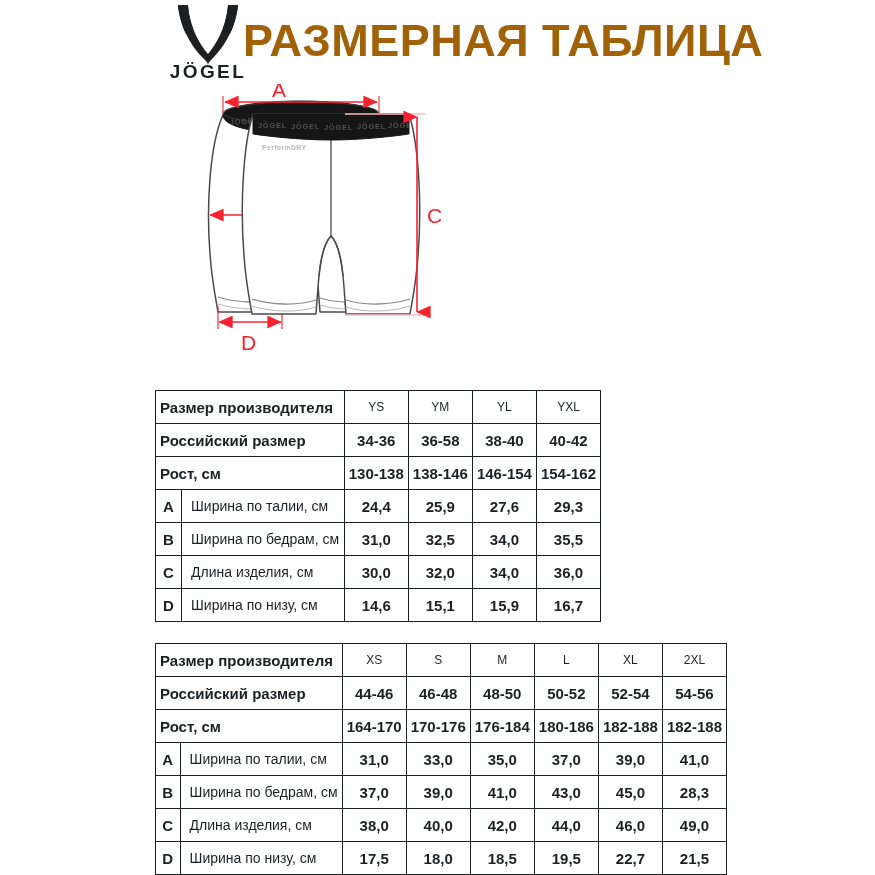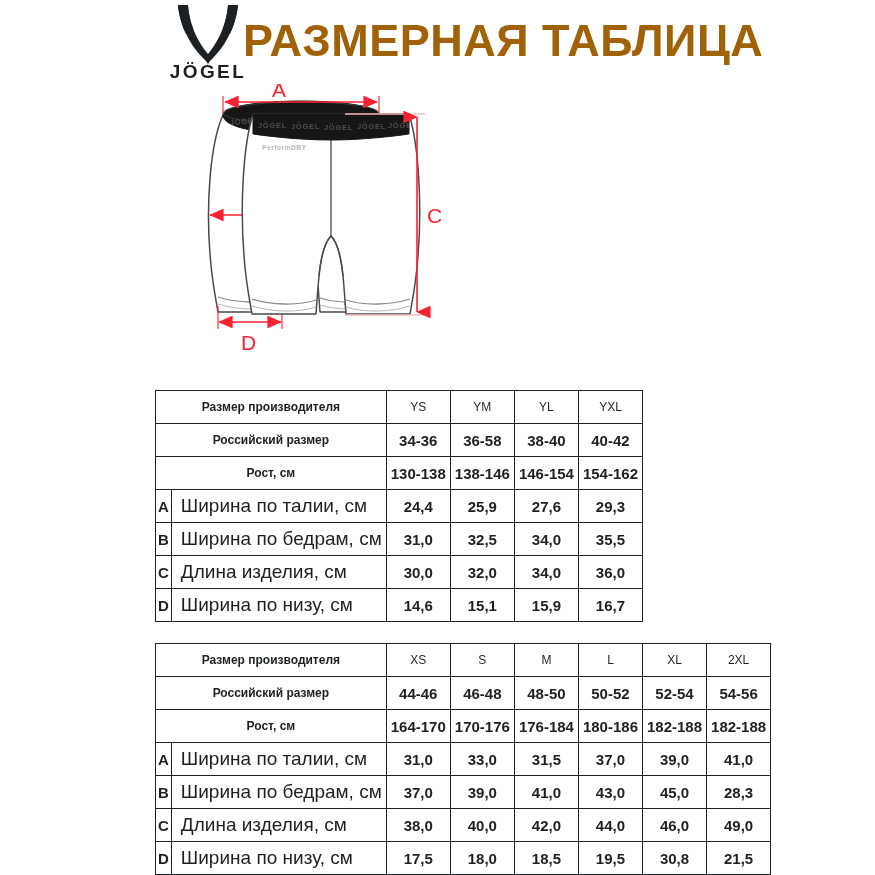--- a/index.html
+++ b/index.html
@@ -72,37 +72,37 @@
     border: 1.6px solid #1d2023;
     height: 33px;
     padding: 0 4px;
     text-align: center;
     vertical-align: middle;
     font-weight: 400;
     white-space: nowrap;
   }
   .size-table td.hdr-label {
     font-weight: 700;
-    font-size: 12px;
-    text-align: center;
+    font-size: 15px;
+    text-align: left;
   }
   .size-table td.hdr-size {
     font-weight: 400;
     font-size: 12px;
   }
   .size-table td.code-cell {
     font-weight: 700;
     font-size: 15px;
     width: 26px;
     padding: 0 2px;
   }
   .size-table td.desc-cell {
     text-align: left;
     padding-left: 9px;
-    font-size: 19px;
+    font-size: 14px;
     font-weight: 400;
   }
   .size-table td.val-cell {
     font-size: 15px;
     font-weight: bold;
   }
 </style>
 </head>
 <body>
 
@@ -328,21 +328,21 @@
       <td class="val-cell">176-184</td>
       <td class="val-cell">180-186</td>
       <td class="val-cell">182-188</td>
       <td class="val-cell">182-188</td>
     </tr>
     <tr>
       <td class="code-cell">A</td>
       <td class="desc-cell">Ширина по талии, см</td>
       <td class="val-cell">31,0</td>
       <td class="val-cell">33,0</td>
-      <td class="val-cell">31,5</td>
+      <td class="val-cell">35,0</td>
       <td class="val-cell">37,0</td>
       <td class="val-cell">39,0</td>
       <td class="val-cell">41,0</td>
     </tr>
     <tr>
       <td class="code-cell">B</td>
       <td class="desc-cell">Ширина по бедрам, см</td>
       <td class="val-cell">37,0</td>
       <td class="val-cell">39,0</td>
       <td class="val-cell">41,0</td>
@@ -360,17 +360,17 @@
       <td class="val-cell">46,0</td>
       <td class="val-cell">49,0</td>
     </tr>
     <tr>
       <td class="code-cell">D</td>
       <td class="desc-cell">Ширина по низу, см</td>
       <td class="val-cell">17,5</td>
       <td class="val-cell">18,0</td>
       <td class="val-cell">18,5</td>
       <td class="val-cell">19,5</td>
-      <td class="val-cell">30,8</td>
+      <td class="val-cell">22,7</td>
       <td class="val-cell">21,5</td>
     </tr>
   </tbody>
 </table>
 
 </body></html>

